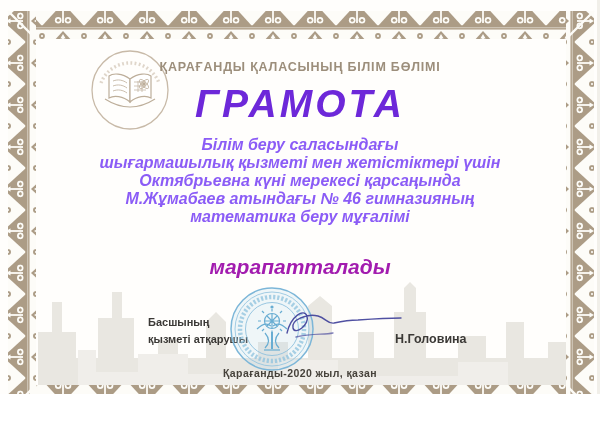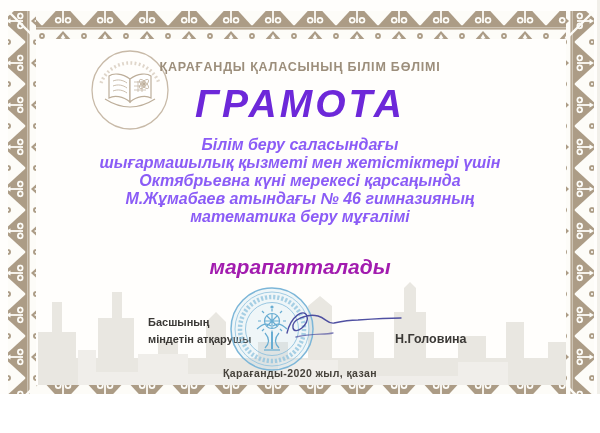--- a/index.html
+++ b/index.html
@@ -129,21 +129,21 @@
     <div>шығармашылық қызметі мен жетістіктері үшін</div>
     <div>Октябрьевна күні мерекесі қарсаңында</div>
     <div>М.Жұмабаев атындағы № 46 гимназияның</div>
     <div>математика беру мұғалімі</div>
   </div>
 
   <div class="center-text award-verb">марапатталады</div>
 
   <div class="abs sig-position">
     <div>Басшының</div>
-    <div>міндетін атқарушы</div>
+    <div>қызметі атқарушы</div>
   </div>
   <div class="abs sig-name">Н.Головина</div>
 
   <svg class="abs" style="left:225px;top:283px;" width="185" height="108" viewBox="0 0 185 108">
     <circle cx="47" cy="46" r="41" fill="rgba(176,214,235,0.20)" stroke="#7cb6d8" stroke-width="1.5"></circle>
     <circle cx="47" cy="46" r="37" fill="none" stroke="#8ec1de" stroke-width="0.8"></circle>
     <circle cx="47" cy="46" r="32" fill="none" stroke="#8ec1de" stroke-width="4.5" stroke-dasharray="2.2,1.9" opacity="0.75"></circle>
     <circle cx="47" cy="46" r="26.5" fill="none" stroke="#8ec1de" stroke-width="0.9"></circle>
     <g stroke="#68add2" stroke-width="1.2" fill="none">
       <circle cx="47" cy="24" r="1.6" fill="#68add2" stroke="none"></circle>

